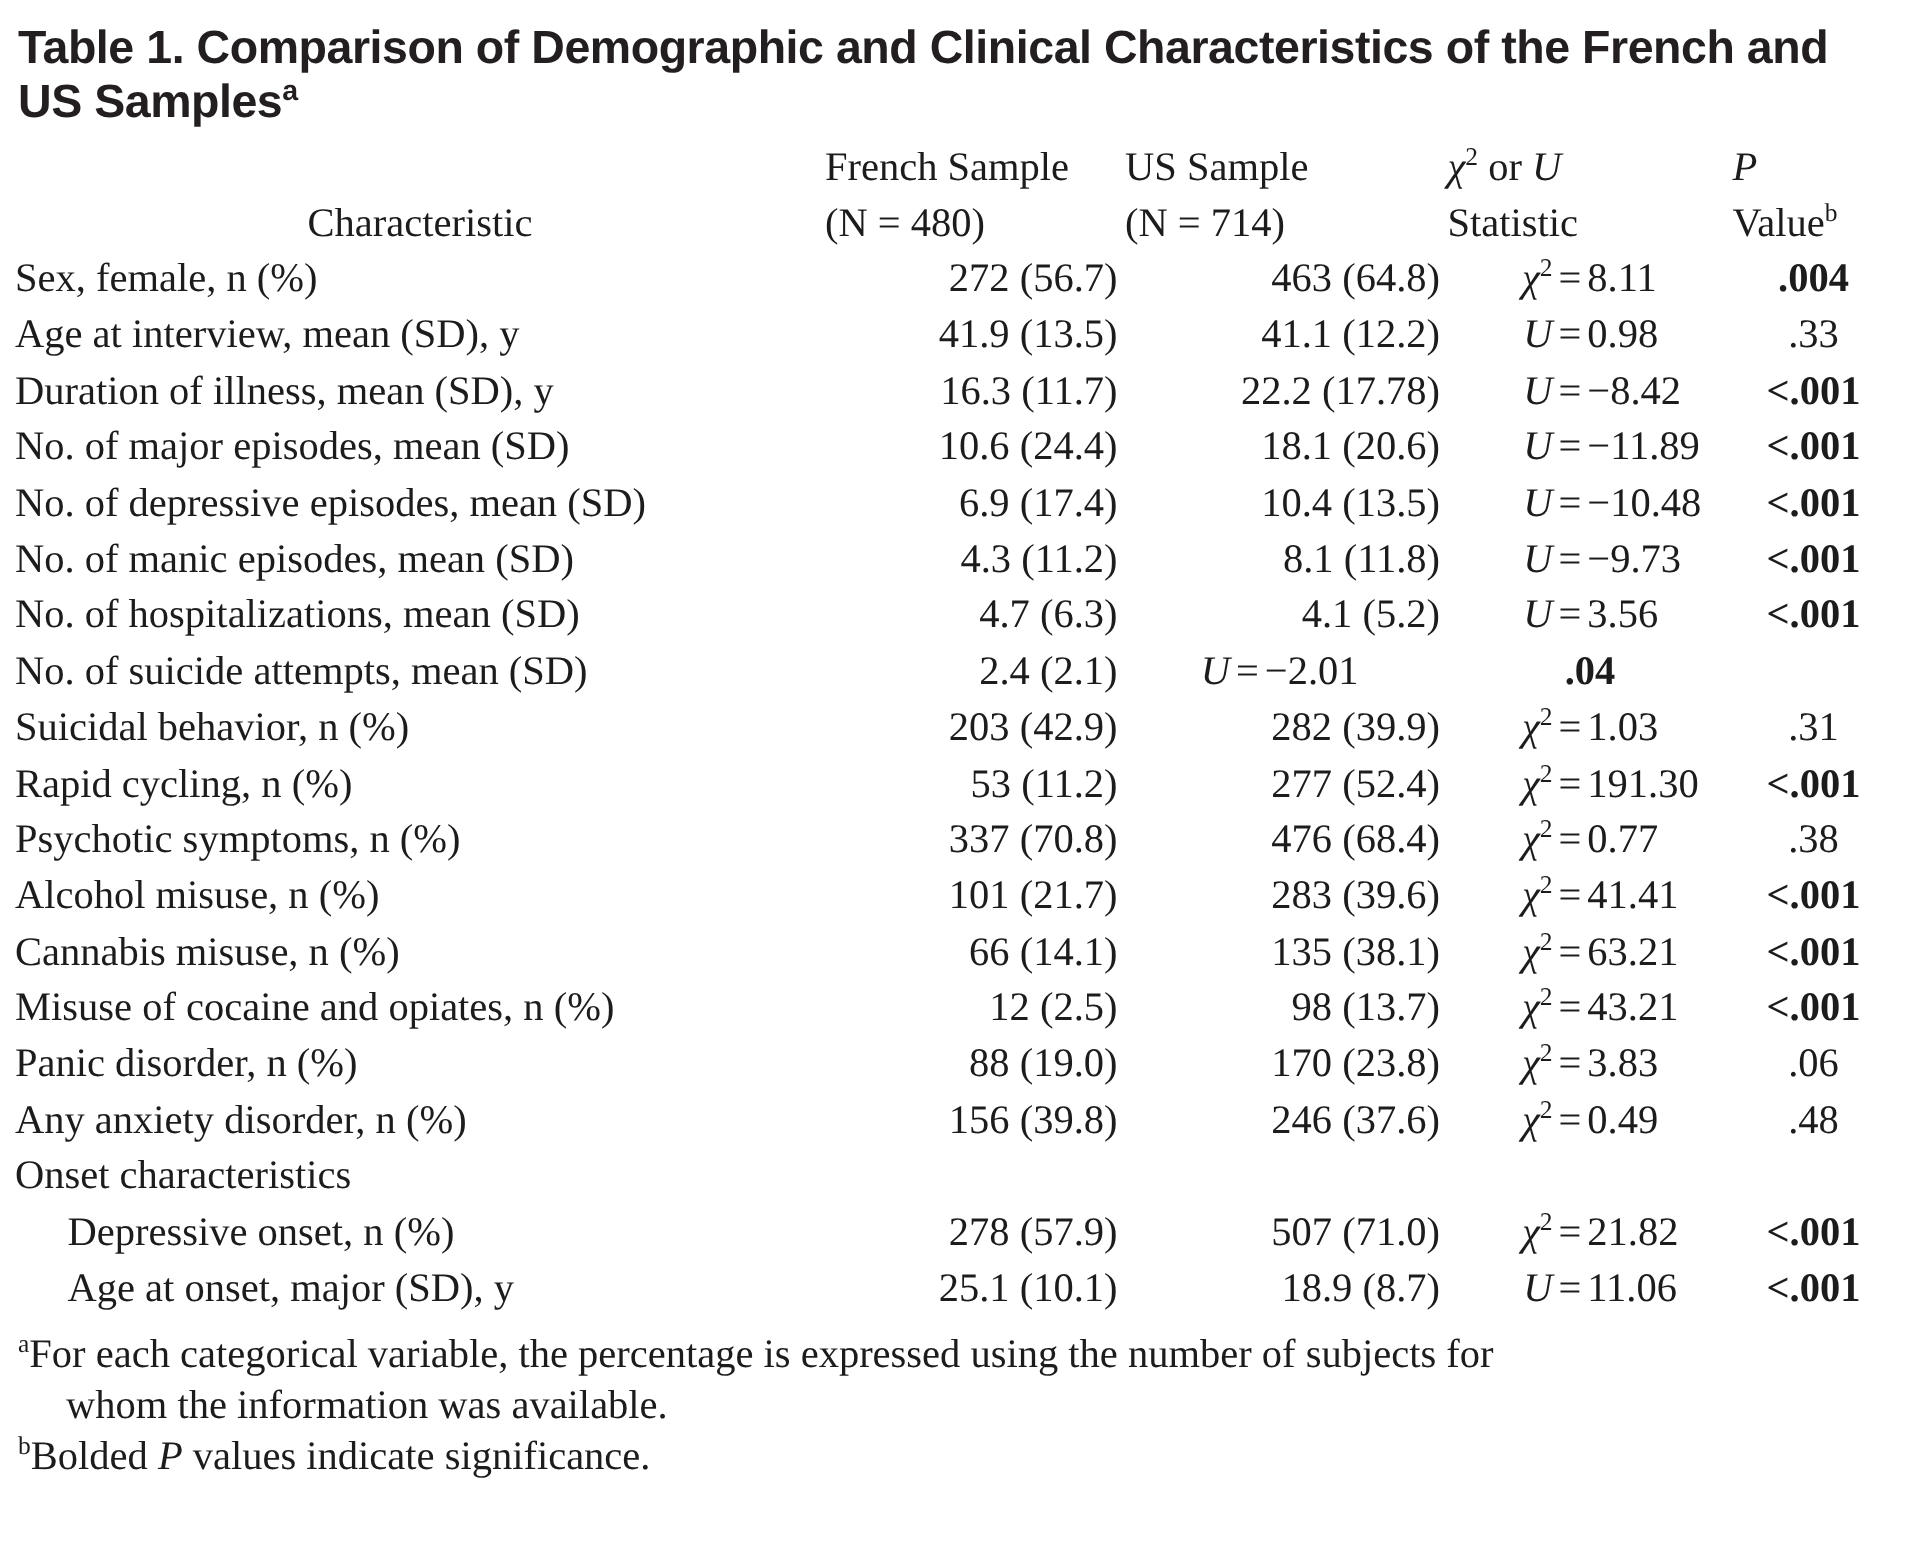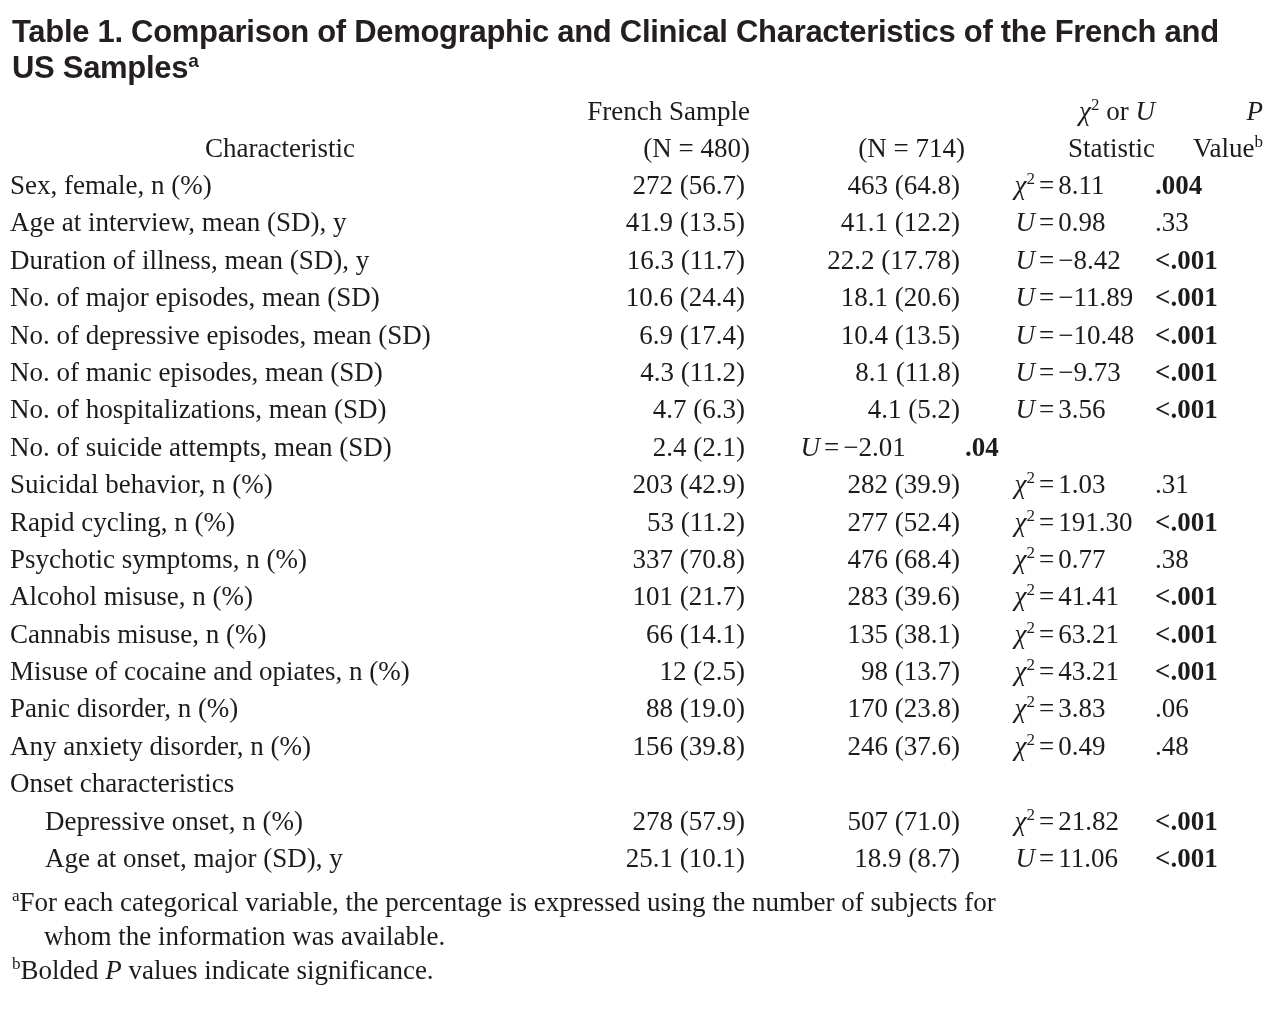--- a/index.html
+++ b/index.html
@@ -33,37 +33,37 @@
   .rule.above-foot { height: 3px; }
 
   .grid-row {
     display: grid;
     grid-template-columns: 1fr 200px 215px 190px 108px;
     padding: 0 10px;
     font-size: 27px;
   }
 
   .thead { align-items: end; height: 84px; line-height: 37px; }
-  .th { text-align: right; }
+  .th { text-align: left; }
   .th.char { text-align: center; }
   .th sup { font-size: 17px; vertical-align: super; line-height: 0; }
   .th i, .td-stat i, .p-head i, .fn i { font-style: italic; }
 
   .tbody { }
   .tbody .grid-row { line-height: 37.4px; height: 37.4px; }
   .td-label { text-align: left; white-space: nowrap; }
   .td-label.indent { padding-left: 35px; }
   .td-num { text-align: right; white-space: nowrap; }
   .td-num.french { padding-right: 5px; }
   .td-num.us { padding-right: 5px; }
   .td-stat { display: flex; justify-content: flex-start; padding-left: 30px; white-space: nowrap; }
   .td-stat .sym { display: inline-block; width: 40px; text-align: right; }
   .td-stat .sym sup { font-size: 17px; vertical-align: super; line-height: 0; }
   .td-stat .eq { margin: 0 4px; }
-  .td-p { white-space: nowrap; }
+  .td-p { text-align: center; white-space: nowrap; }
   .td-p.bold { font-weight: bold; }
 
   .footnotes { padding: 8px 12px 0 12px; font-size: 27px; line-height: 34px; }
   .fn { padding-left: 32px; text-indent: -32px; }
   .fn.cont { text-indent: 0; padding-left: 32px; }
   .fn sup { font-size: 17px; vertical-align: super; line-height: 0; }
 
   .spacer { flex: 1; }
 </style>
 </head>
@@ -77,20 +77,21 @@
 
   <div class="rule under-title"></div>
 
   <div class="grid-row thead">
     <div class="th char">Characteristic</div>
     <div class="th">
       <div>French Sample</div>
       <div>(N = 480)</div>
     </div>
     <div class="th">
+      <div>US Sample</div>
       <div>(N = 714)</div>
     </div>
     <div class="th">
       <div><i>χ</i><sup>2</sup><span> or </span><i>U</i></div>
       <div>Statistic</div>
     </div>
     <div class="th p-head">
       <div><i>P</i></div>
       <div><span>Value</span><sup>b</sup></div>
     </div>

